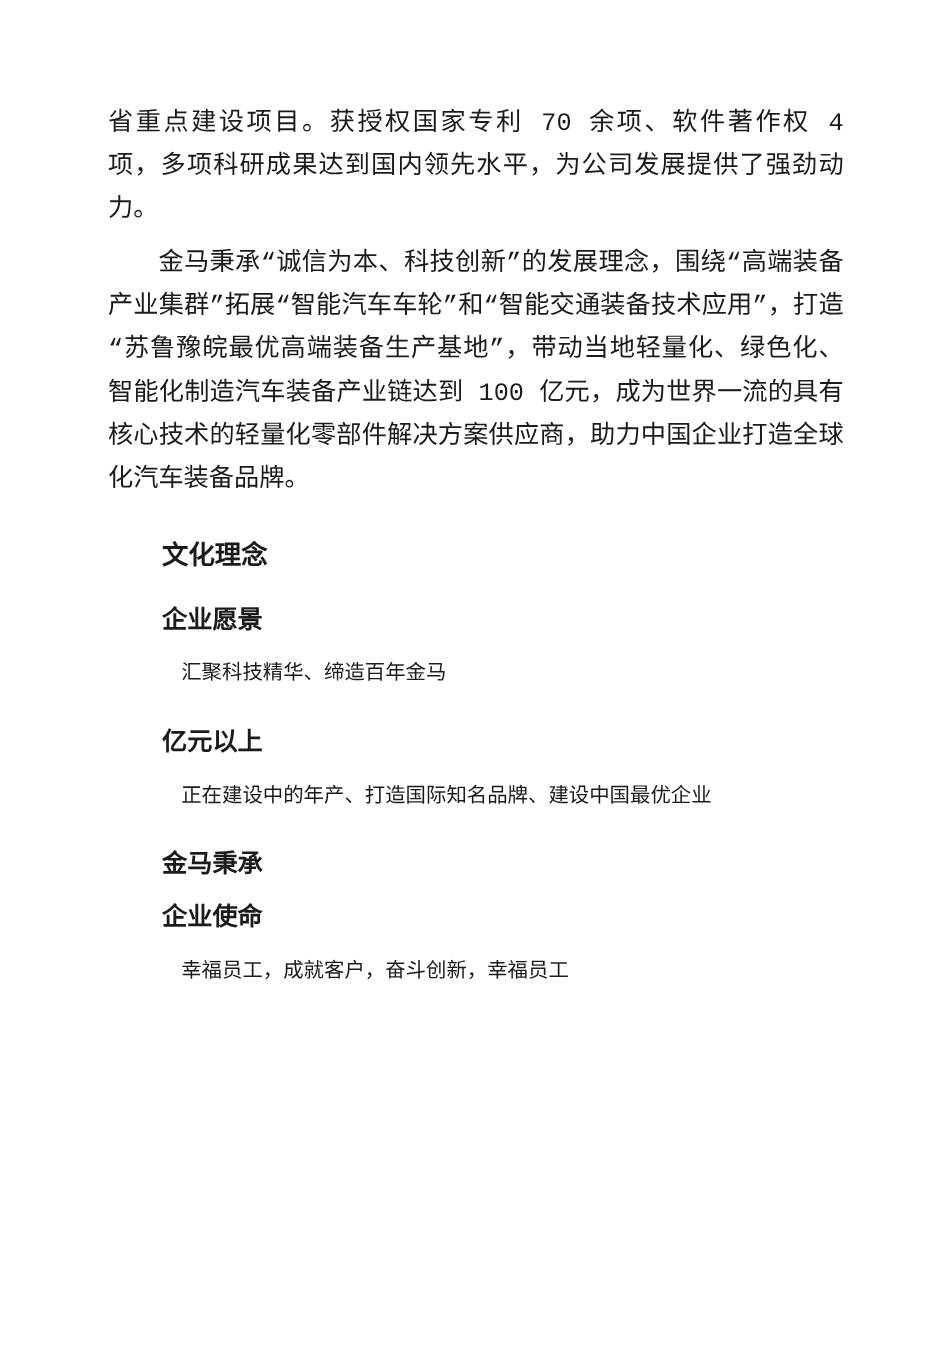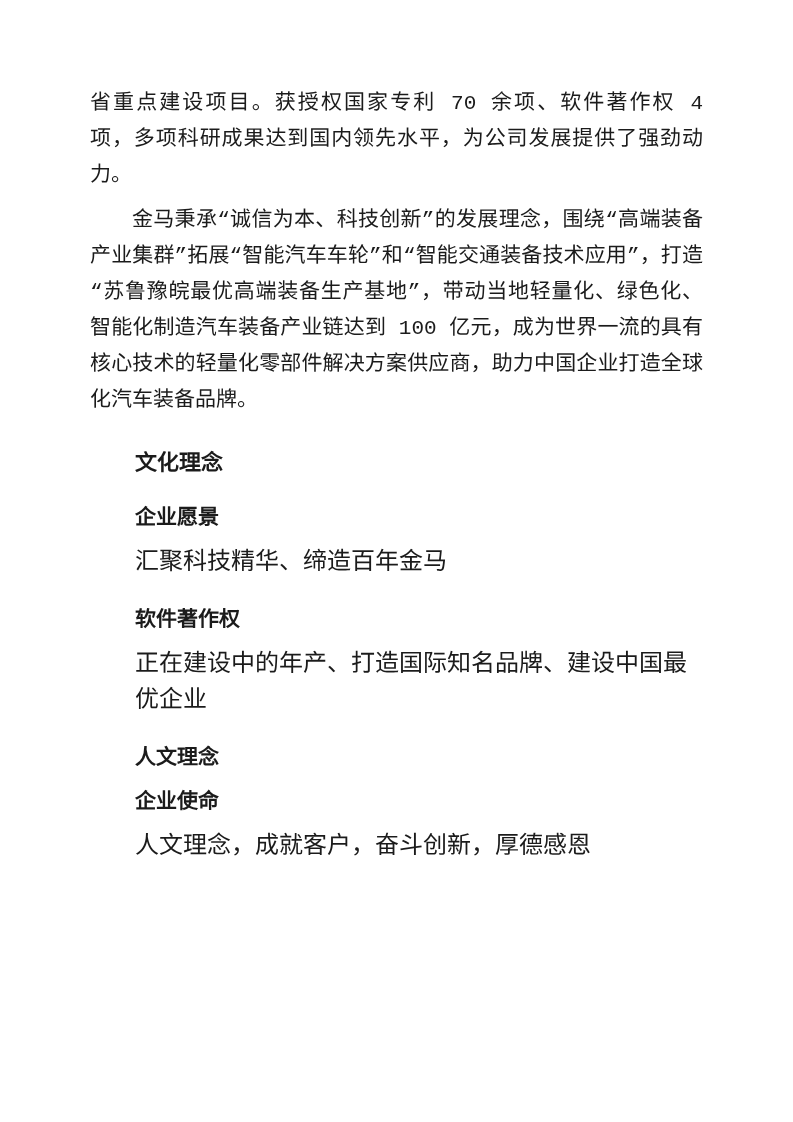--- a/index.html
+++ b/index.html
@@ -43,23 +43,23 @@
     margin: 0 0 20px 0;
   }
   .culture-item { margin: 0; }
   .item-title {
     font-size: 21px;
     font-weight: bold;
     line-height: 36px;
     margin: 0 0 8px 0;
   }
   .item-text {
-    font-size: 24px;
+    font-size: 17px;
     line-height: 36px;
-    margin: 0 0 22px 0;
+    margin: 0 0 22px 16px;
   }
   .culture-item.tight .item-text {
     margin-bottom: 10px;
   }
   .culture-item.last .item-text {
     margin-bottom: 0;
   }
   .page-number {
     position: absolute;
     left: 0;
@@ -84,30 +84,30 @@
 
     <div class="culture">
       <h2 class="culture-heading">文化理念</h2>
 
       <div class="culture-item">
         <h3 class="item-title">企业愿景</h3>
         <p class="item-text">汇聚科技精华、缔造百年金马</p>
       </div>
 
       <div class="culture-item">
-        <h3 class="item-title">软件著作权</h3>
+        <h3 class="item-title">亿元以上</h3>
         <p class="item-text">正在建设中的年产、打造国际知名品牌、建设中国最优企业</p>
       </div>
 
       <div class="culture-item tight">
-        <h3 class="item-title">人文理念</h3>
+        <h3 class="item-title">金马秉承</h3>
       </div>
 
       <div class="culture-item last">
         <h3 class="item-title">企业使命</h3>
-        <p class="item-text">人文理念，成就客户，奋斗创新，厚德感恩</p>
+        <p class="item-text">幸福员工，成就客户，奋斗创新，幸福员工</p>
       </div>
     </div>
 
   </div>
 
   <div class="page-number">2</div>
 </div>
 
 </body></html>

